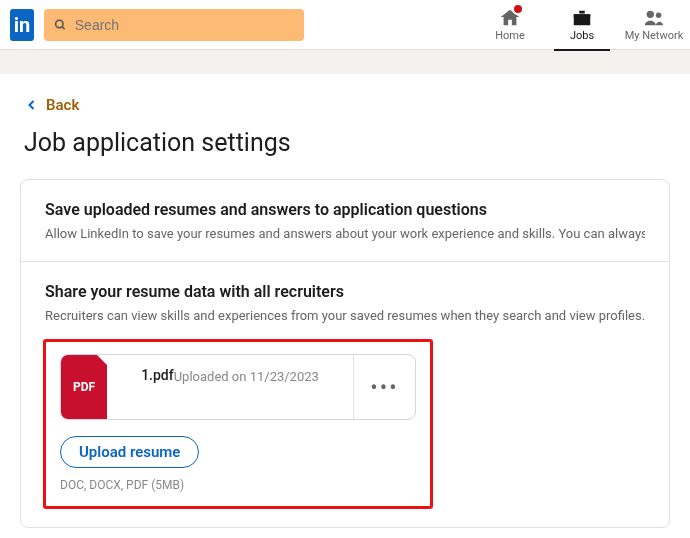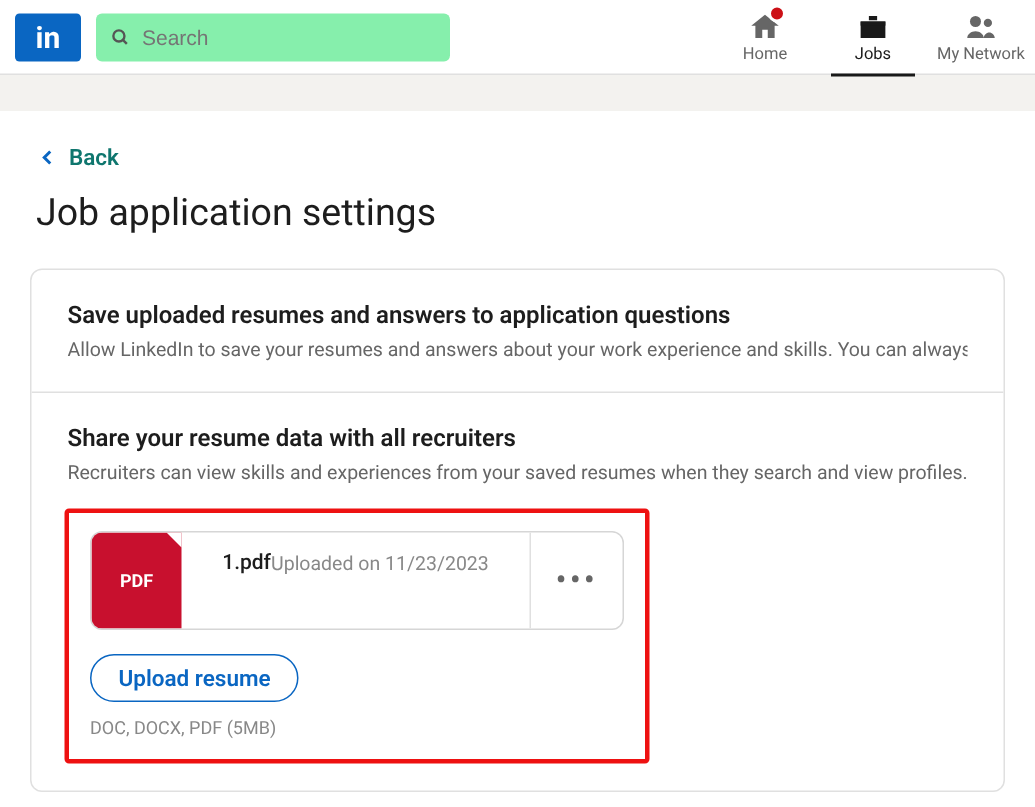--- a/index.html
+++ b/index.html
@@ -15,39 +15,39 @@
   
   .topbar {
     height: 50px;
     background: #ffffff;
     display: flex;
     align-items: center;
     border-bottom: 1px solid #e0e0e0;
     padding-left: 10px;
   }
   .logo {
-    width: 44px; height: 32px;
+    width: 24px; height: 32px;
     background: #0a66c2;
     border-radius: 3px;
     color: #fff;
     font-weight: 700;
     font-size: 20px;
     display: flex;
     align-items: center;
     justify-content: center;
     margin-right: 10px;
     flex-shrink: 0;
   }
   .search-wrap {
-    background: #86efac;
+    background: #fdba74;
     height: 32px;
     border-radius: 4px;
     display: flex;
     align-items: center;
-    width: 236px;
+    width: 260px;
     padding: 0 10px;
     color: #666;
     font-size: 14px;
   }
   .search-wrap svg { margin-right: 8px; }
   .search-input {
     border: none; background: transparent; outline: none;
     font-size: 14px; color: #444; width: 100%;
   }
   .nav-items {
@@ -93,21 +93,21 @@
 
   
   .content {
     background: #ffffff;
     padding: 0;
   }
 
   .back-link {
     display: inline-flex;
     align-items: center;
-    color: #0f766e;
+    color: #a16207;
     font-weight: 600;
     font-size: 15px;
     padding: 22px 0 14px 26px;
     cursor: pointer;
   }
   .back-link svg { margin-right: 8px; }
 
   .page-title {
     font-size: 25px;
     font-weight: 400;
@@ -151,21 +151,21 @@
   }
 
   .resume-row {
     display: flex;
     border: 1px solid #d6d6d6;
     border-radius: 8px;
     overflow: hidden;
     height: 66px;
   }
   .pdf-chip {
-    width: 60px;
+    width: 46px;
     background: #c8102e;
     color: #fff;
     font-weight: 700;
     font-size: 12px;
     display: flex;
     align-items: center;
     justify-content: center;
     position: relative;
     flex-shrink: 0;
   }

